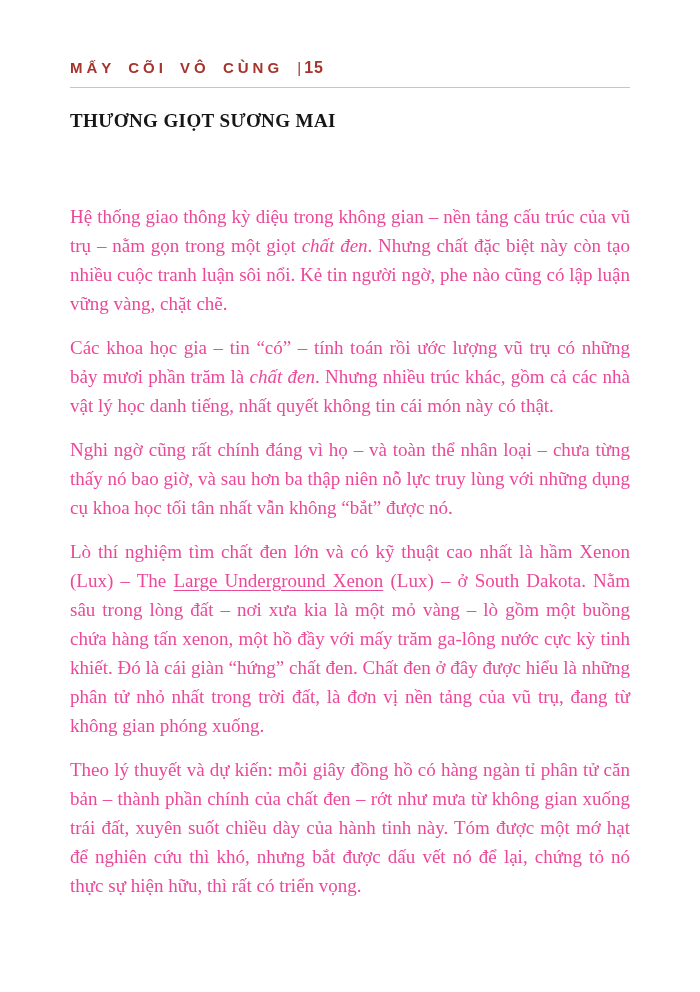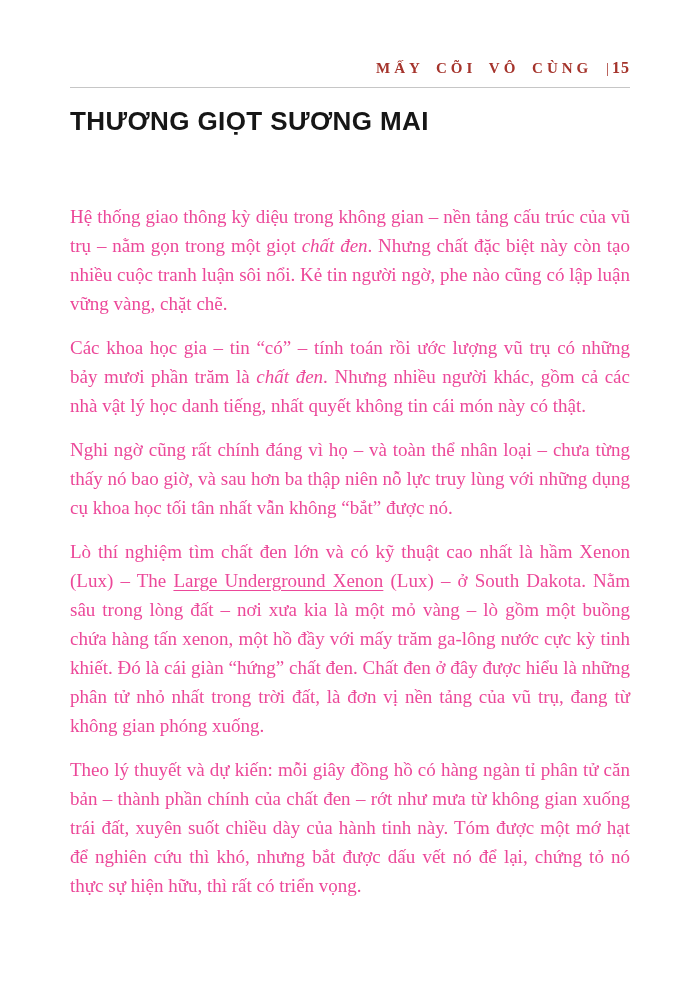--- a/index.html
+++ b/index.html
@@ -11,22 +11,21 @@
     position: relative;
     width: 700px;
     height: 992px;
     margin: 0 auto;
     background: #ffffff;
     box-sizing: border-box;
     padding: 58px 70px 0 70px;
     overflow: hidden;
   }
   .running-head {
-    text-align: right;
-    font-family: Liberation Serif, serif;
+    font-family: Liberation Sans, sans-serif;
     font-size: 15px;
     line-height: 20px;
     font-weight: 600;
     letter-spacing: 4px;
     word-spacing: 5px;
     white-space: nowrap;
   }
   .running-head .sep {
     font-weight: 300;
     letter-spacing: 2px;
@@ -38,22 +37,22 @@
     letter-spacing: 1px;
   }
   .rule {
     border: none;
     border-top: 1.5px solid #c6c6c6;
     margin: 9px 0 0 0;
     height: 0;
   }
   .chapter-title {
     margin: 20px 0 0 0;
-    font-family: Liberation Sans, sans-serif;
-    font-size: 26px;
+    font-family: Liberation Serif, serif;
+    font-size: 19px;
     line-height: 26px;
     font-weight: 700;
     letter-spacing: 0.4px;
     color: #161616;
   }
   .body-text {
     margin-top: 68px;
     font-family: "Liberation Serif", "DejaVu Serif", serif;
     font-size: 19px;
     line-height: 29px;
@@ -75,19 +74,19 @@
     <span>MẤY CÕI VÔ CÙNG</span>
     <span class="sep">|</span><span class="pagenum">15</span>
   </header>
 
   <hr class="rule">
 
   <h1 class="chapter-title">THƯƠNG GIỌT SƯƠNG MAI</h1>
 
   <main class="body-text">
       <p><span>Hệ thống giao thông kỳ diệu trong không gian – nền tảng cấu trúc của vũ trụ – nằm gọn trong một giọt </span><span class="seg-italic">chất đen</span><span>. Nhưng chất đặc biệt này còn tạo nhiều cuộc tranh luận sôi nổi. Kẻ tin người ngờ, phe nào cũng có lập luận vững vàng, chặt chẽ.</span></p>
-      <p><span>Các khoa học gia – tin “có” – tính toán rồi ước lượng vũ trụ có những bảy mươi phần trăm là </span><span class="seg-italic">chất đen</span><span>. Nhưng nhiều người khác, gồm cả các nhà vật lý học danh tiếng, nhất quyết không tin cái món này có thật.</span></p>
+      <p><span>Các khoa học gia – tin “có” – tính toán rồi ước lượng vũ trụ có những bảy mươi phần trăm là </span><span class="seg-italic">chất đen</span><span>. Nhưng nhiều trúc khác, gồm cả các nhà vật lý học danh tiếng, nhất quyết không tin cái món này có thật.</span></p>
       <p><span>Nghi ngờ cũng rất chính đáng vì họ – và toàn thể nhân loại – chưa từng thấy nó bao giờ, và sau hơn ba thập niên nỗ lực truy lùng với những dụng cụ khoa học tối tân nhất vẫn không “bắt” được nó.</span></p>
       <p><span>Lò thí nghiệm tìm chất đen lớn và có kỹ thuật cao nhất là hầm Xenon (Lux) – The </span><span class="seg-underline">Large Underground Xenon</span><span> (Lux) – ở South Dakota. Nằm sâu trong lòng đất – nơi xưa kia là một mỏ vàng – lò gồm một buồng chứa hàng tấn xenon, một hồ đầy với mấy trăm ga-lông nước cực kỳ tinh khiết. Đó là cái giàn “hứng” chất đen. Chất đen ở đây được hiểu là những phân tử nhỏ nhất trong trời đất, là đơn vị nền tảng của vũ trụ, đang từ không gian phóng xuống.</span></p>
       <p><span>Theo lý thuyết và dự kiến: mỗi giây đồng hồ có hàng ngàn tỉ phân tử căn bản – thành phần chính của chất đen – rớt như mưa từ không gian xuống trái đất, xuyên suốt chiều dày của hành tinh này. Tóm được một mớ hạt để nghiên cứu thì khó, nhưng bắt được dấu vết nó để lại, chứng tỏ nó thực sự hiện hữu, thì rất có triển vọng.</span></p>
     </main>
 
 </div>
 
 </body></html>

